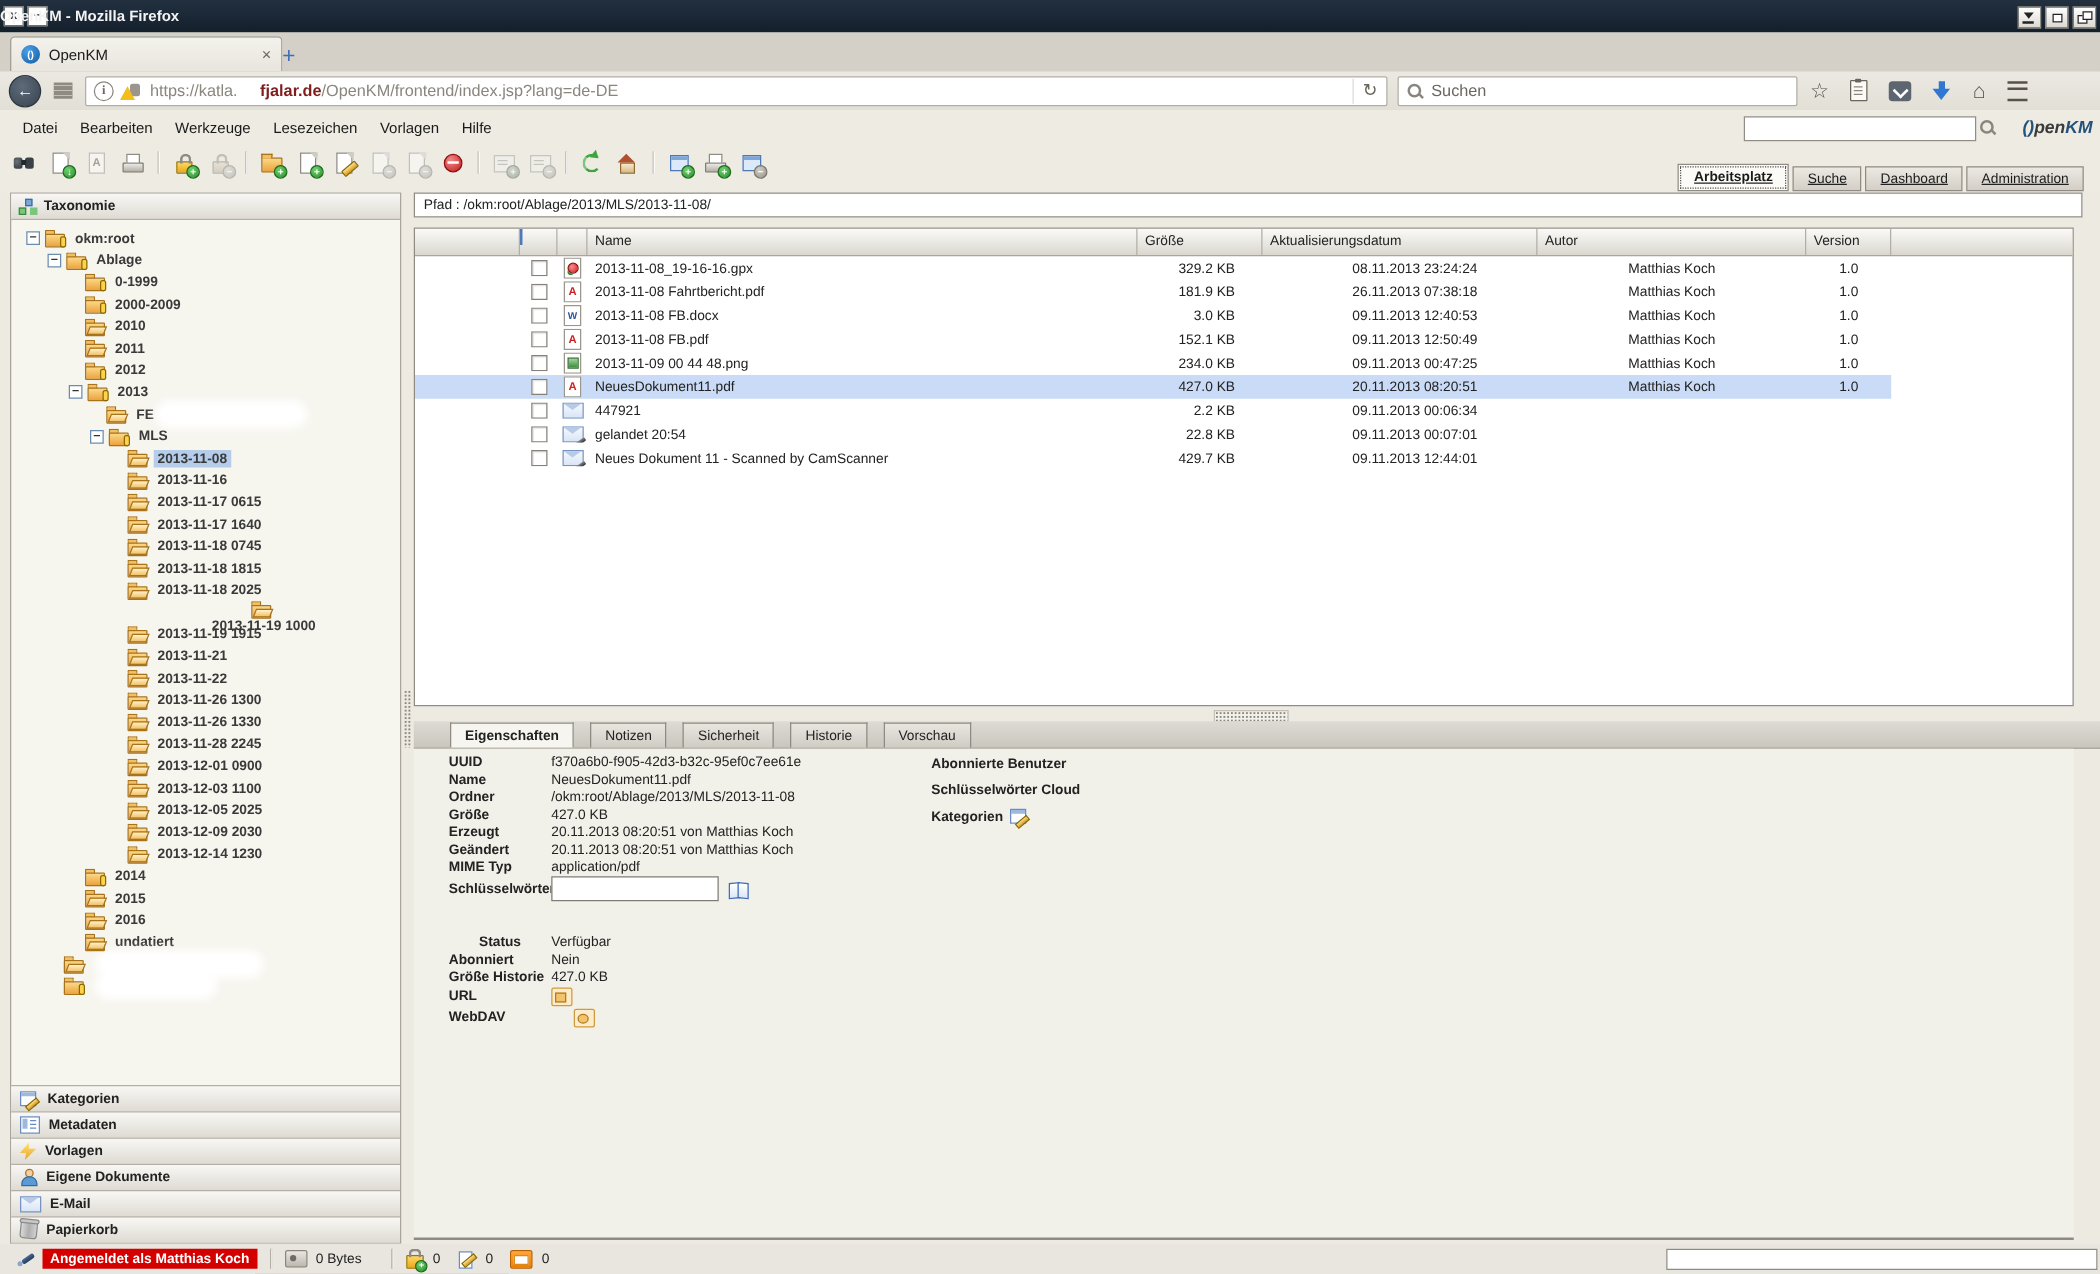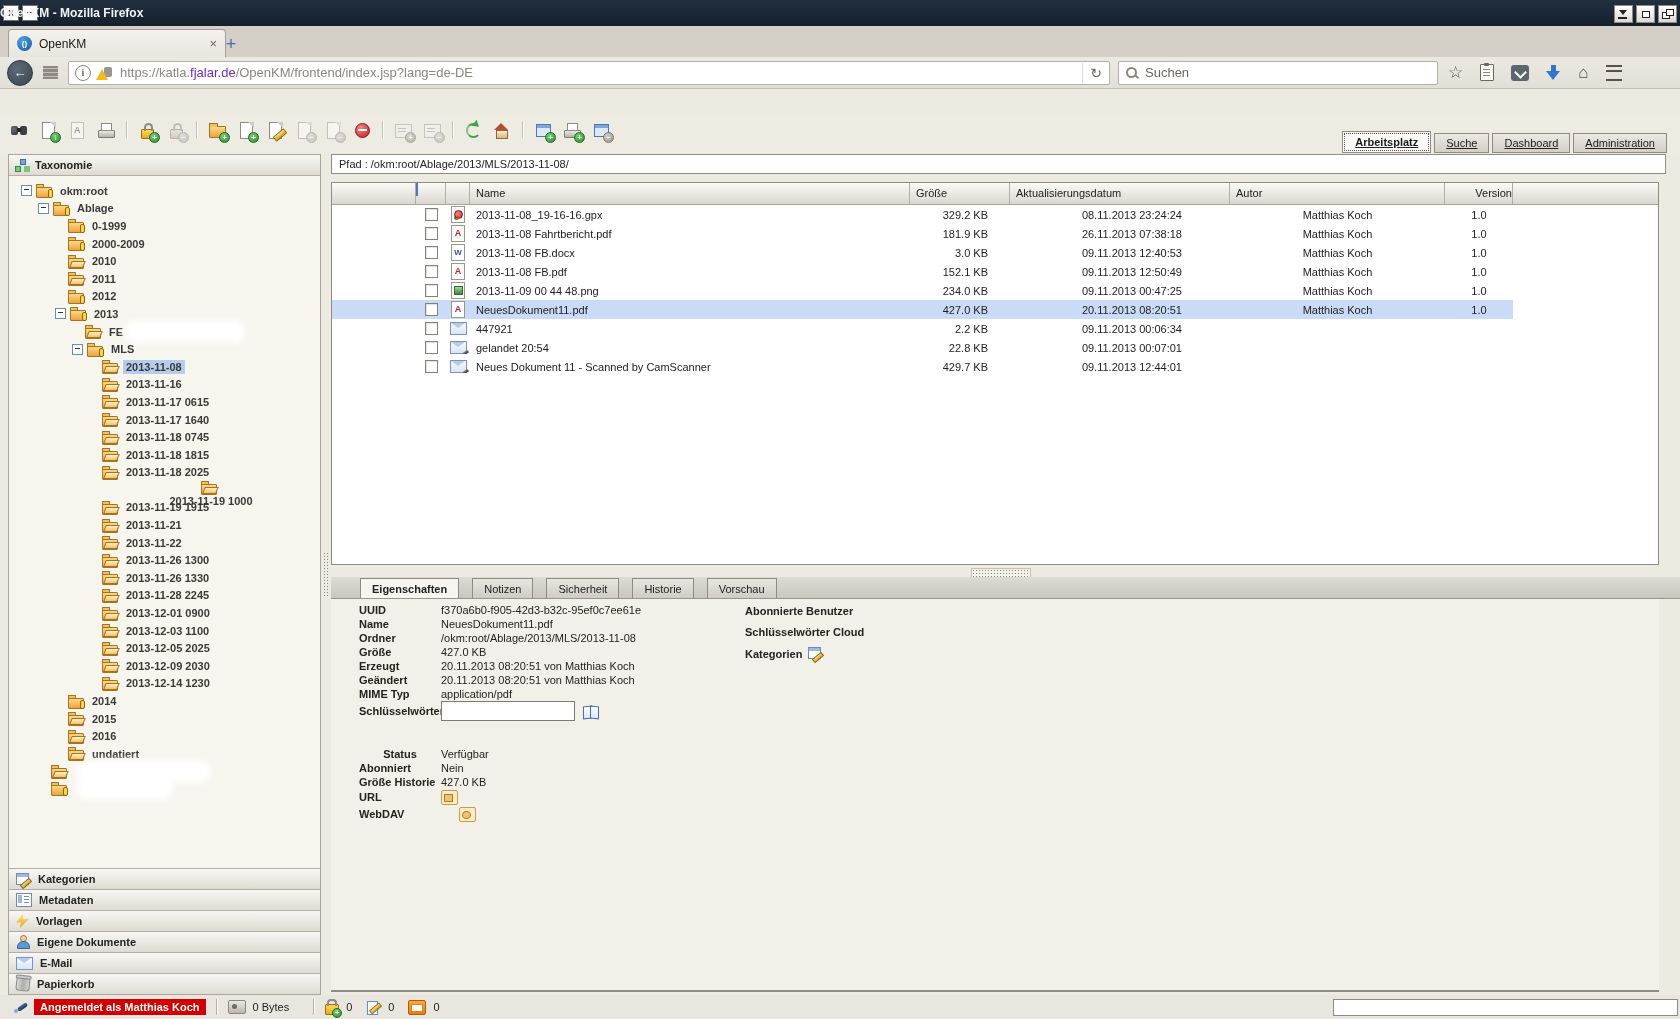--- a/index.html
+++ b/index.html
@@ -30,21 +30,21 @@
   .ffback::before{content:"←";color:#fff;font:700 13px/23px "Liberation Sans",sans-serif;display:block;text-align:center;}
   .ffgrid{width:15px;height:13px;background:#8f8b83;border-radius:2px;margin-left:8px;flex:none;
           background-image:repeating-linear-gradient(0deg,#c4c0b8 0 1px,transparent 1px 4px);background-clip:content-box;padding:2px;}
   .urlbar{flex:none;width:1040px;height:22px;background:#fff;border:1px solid #b3afa7;border-radius:2px;margin-left:8px;display:flex;align-items:center;overflow:hidden;}
   .ffinfo{width:14px;height:14px;border:1px solid #8a867e;border-radius:50%;margin-left:6px;flex:none;}
   .ffinfo::before{content:"i";display:block;text-align:center;color:#6a665e;font:700 10px/14px "Liberation Serif",serif;}
   .ffwarn{position:relative;width:17px;height:15px;margin-left:5px;flex:none;}
   .ffwarn::before{content:"";position:absolute;right:1px;top:2px;width:8px;height:10px;background:#9a968e;border-radius:2px;}
   .ffwarn::after{content:"";position:absolute;left:0;bottom:0;border-left:6px solid transparent;border-right:6px solid transparent;border-bottom:11px solid #f2bd1d;}
   .urltext{flex:1;margin-left:7px;font-size:13px;color:#8a867e;white-space:nowrap;overflow:hidden;}
-  .urltext b{color:#6d28d9;font-weight:400;}
+  .urltext b{color:#7f1d1d;font-weight:700;margin-left:18px;}
   .ffreload{width:26px;height:20px;border-left:1px solid #dedbd4;text-align:center;flex:none;}
   .ffreload::before{content:"↻";font:400 14px/20px "DejaVu Sans",sans-serif;color:#6a665e;}
   .searchbar{flex:none;width:318px;height:22px;background:#fff;border:1px solid #b3afa7;border-radius:2px;margin-left:8px;display:flex;align-items:center;}
   .mag{width:13px;height:13px;position:relative;flex:none;}
   .mag::before{content:"";position:absolute;left:1px;top:1px;width:7px;height:7px;border:2px solid #8a867e;border-radius:50%;}
   .mag::after{content:"";position:absolute;left:10px;top:10px;width:4px;height:2px;background:#8a867e;transform:rotate(45deg);}
   .searchbar .mag{margin-left:6px;}
   .searchph{margin-left:7px;font-size:13px;color:#6a665e;}
   .navicons{display:flex;align-items:center;gap:17px;margin-left:10px;}
   .ffstar::before{content:"☆";font-size:17px;color:#57534b;}
@@ -141,21 +141,21 @@
   
   .vsplit{position:absolute;left:321px;top:154px;width:10px;height:841px;}
   .vhandle{position:absolute;left:2px;top:398px;width:6px;height:46px;background-image:radial-gradient(#8a867e 1px,transparent 1px);background-size:3px 3px;}
   
   .rightpanel{position:absolute;left:331px;top:154px;width:1330px;height:841px;}
   .pathbar{position:absolute;left:0;top:0;width:1326px;height:18px;background:#fff;border:1px solid #8f8b83;padding-left:7px;line-height:18px;}
   .ftable{position:absolute;left:0;top:28px;width:1326px;height:381px;background:#fff;border:1px solid #8f8b83;overflow:hidden;}
   .thead{display:flex;height:21px;background:linear-gradient(#fbfaf7,#dad7cf);border-bottom:1px solid #a9a59d;}
   .th{border-right:1px solid #b3afa7;box-sizing:border-box;padding:4px 0 0 6px;overflow:hidden;white-space:nowrap;}
   .c0{width:84px;} .c1{width:30px;} .c2{width:24px;} .cn{width:440px;} .cs{width:100px;}
-  .cd{width:220px;} .ca{width:215px;} .cv{width:68px;text-align:right;} .ce{width:137px;border-right:none;}
+  .cd{width:220px;} .ca{width:215px;} .cv{width:68px;} .ce{width:137px;border-right:none;}
   .selall{width:15px;height:15px;background:#fff;border:1px solid #4d79b5;position:relative;margin:2px auto 0;}
   .selall::before{content:"";position:absolute;left:2px;top:2px;right:2px;height:2px;background:#7aa0d4;box-shadow:0 4px 0 #7aa0d4,0 8px 0 #7aa0d4;}
   .frow{display:flex;align-items:center;height:19px;width:1181px;}
   .frow.sel{background:#c9dbf6;}
   .fcell{box-sizing:border-box;overflow:hidden;white-space:nowrap;}
   .fc-check{width:30px;display:flex;justify-content:center;}
   .fc-blank{width:84px;}
   .fc-icon{width:24px;display:flex;justify-content:center;}
   .fc-name{width:440px;padding-left:6px;}
   .fc-size{width:100px;text-align:right;padding-right:22px;}
@@ -248,20 +248,26 @@
     <div class="navicons">
       <span class="ffstar"></span>
       <span class="ffclip"></span>
       <span class="ffpocket"></span>
       <span class="ffdl"></span>
       <span class="ffhome"></span>
       <span class="ffmenu"></span>
     </div>
   </div>
 
+  <div class="menurow">
+    <span id="menuitems"><span class="menuitem">Datei</span><span class="menuitem">Bearbeiten</span><span class="menuitem">Werkzeuge</span><span class="menuitem">Lesezeichen</span><span class="menuitem">Vorlagen</span><span class="menuitem">Hilfe</span></span>
+    <input class="okmsearch" value="" style="">
+    <span class="mag okmag"></span>
+    <span class="okmlogo"><span>()</span><span class="mid">pen</span><span>KM</span></span>
+  </div>
 
   <div class="toolrow">
     <div class="tbicons" id="tbicons">
         <span class="icn b-binoc"></span>
         <span class="icn b-doc">
           <i class="bdg">↓</i>
         </span>
         <span class="icn b-pdf dis"></span>
         <span class="icn b-printer"></span>
         <span class="tsep"></span>

